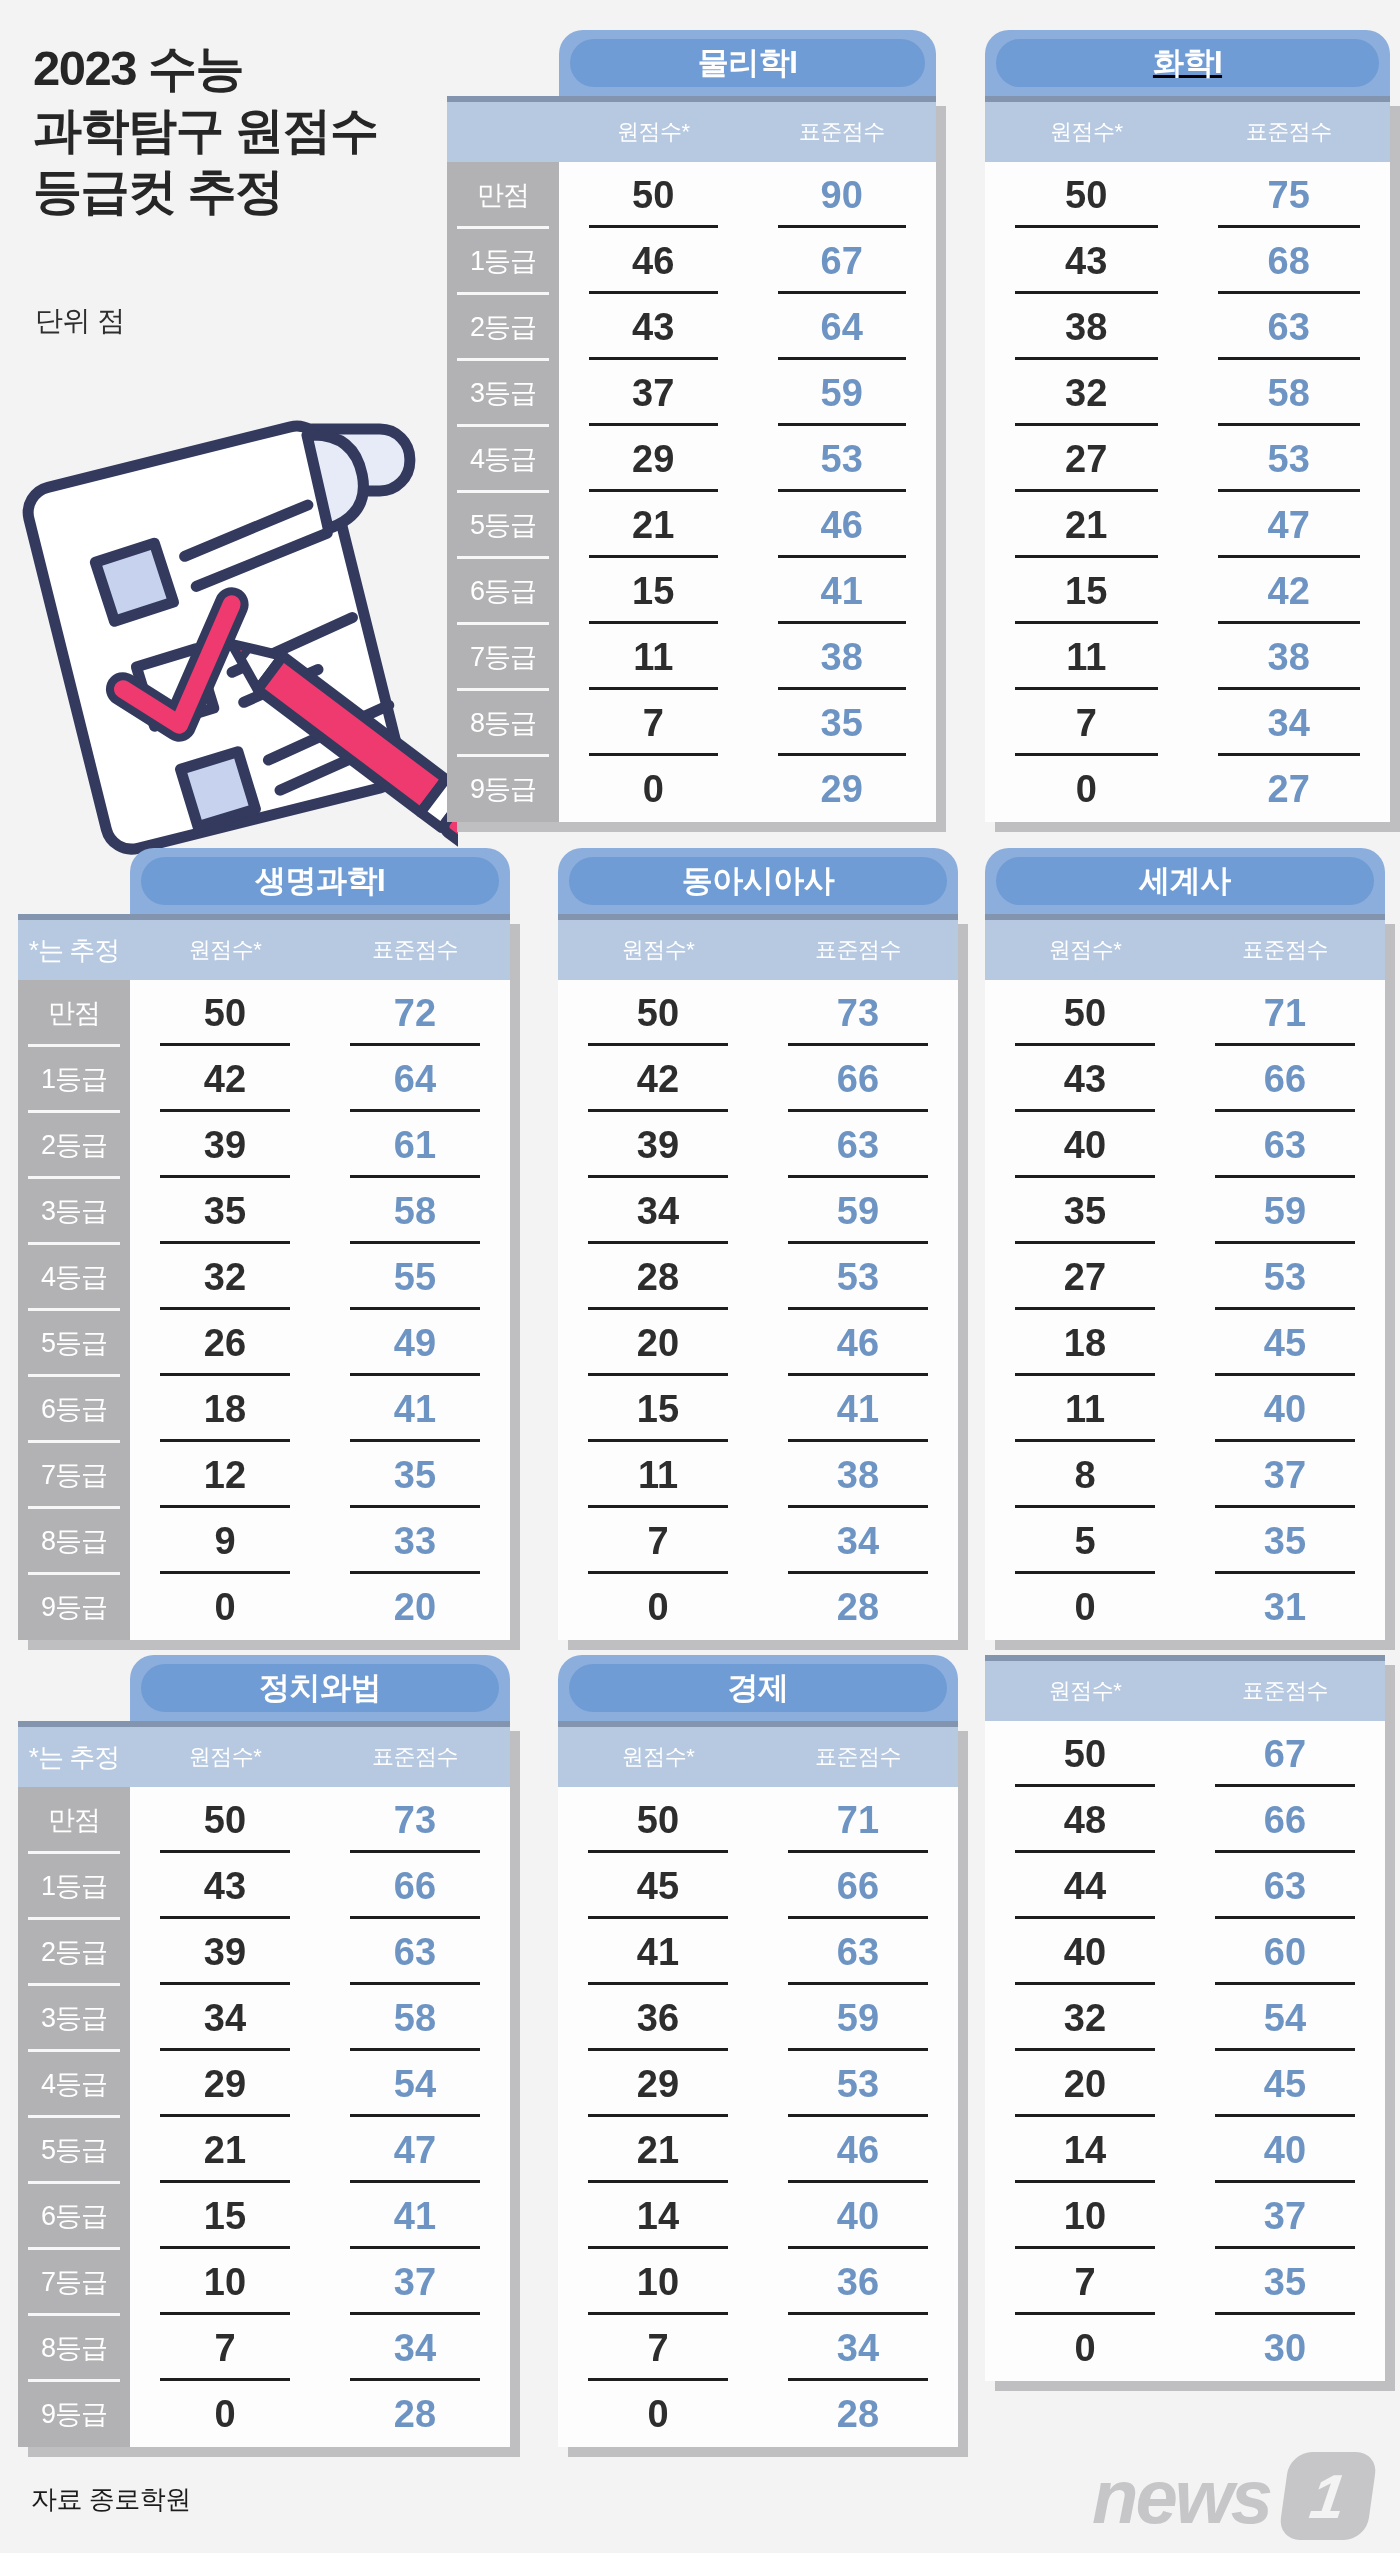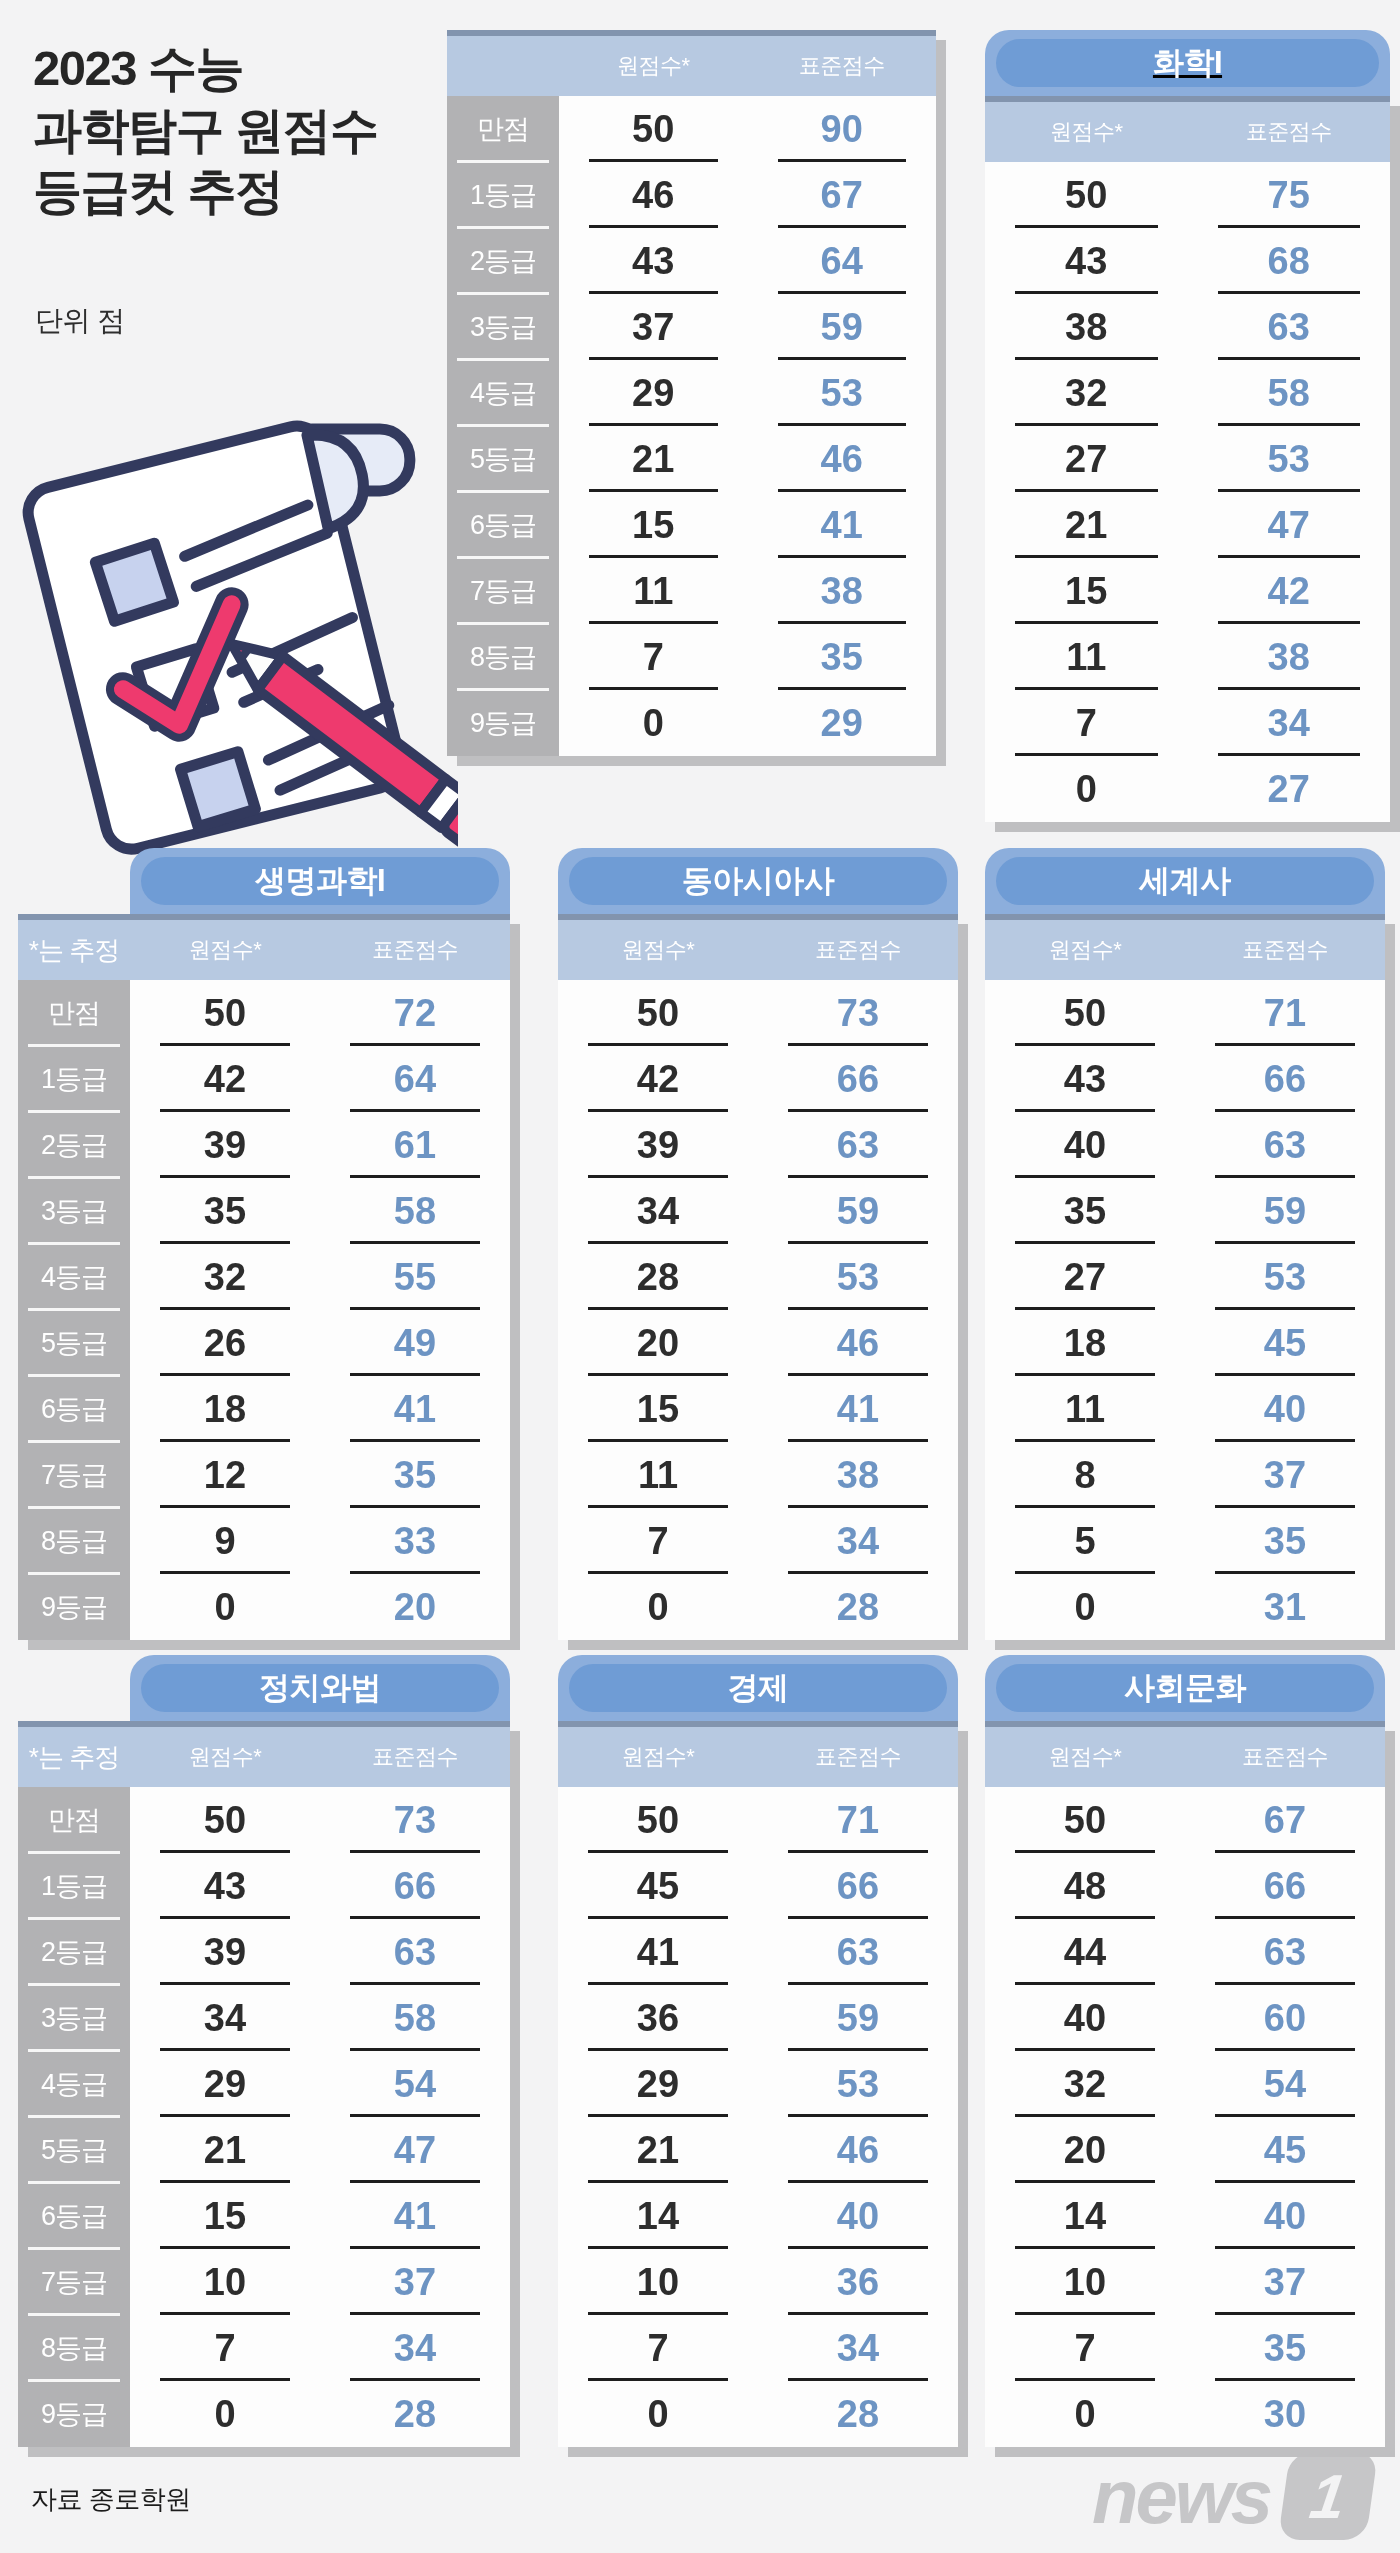--- a/index.html
+++ b/index.html
@@ -102,20 +102,26 @@
     <polygon points="0,0 16,-7 16,7" fill="#ee3a6e" stroke="#333a5e" stroke-width="8"></polygon>
     <rect x="48" y="-21" width="204" height="42" fill="#ee3a6e" stroke="#333a5e" stroke-width="10"></rect>
     <rect x="252" y="-21" width="26" height="42" fill="#ffffff" stroke="#333a5e" stroke-width="10"></rect>
     <rect x="278" y="-21" width="44" height="42" rx="8" fill="#ee3a6e" stroke="#333a5e" stroke-width="10"></rect>
   </g>
 </svg>
 
 <div id="sections">
     <div class="section" style="left: 447px; top: 30px;">
       <div class="panel">
+        <div class="pillrow">
+          <div class="pill-spacer"></div>
+          <div class="pill-outer" style="width: 377px;">
+            <div class="pill">물리학I</div>
+          </div>
+        </div>
         <div class="sheet">
           <div class="band">
             <div class="band-label"></div>
             <div class="band-cols" style="width: 377px;">
               <div class="band-col">원점수*</div>
               <div class="band-col">표준점수</div>
             </div>
           </div>
           <div class="tablebody">
             <div class="labelcol">
@@ -555,25 +561,20 @@
               </div>
               <div class="trow">
                 <div class="cell raw">0</div>
                 <div class="cell std">28</div>
               </div>
             </div>
           </div>
         </div>
       </div>
       <div class="panel" style="margin-left: 27px;">
-        <div class="pillrow">
-          <div class="pill-outer" style="width: 400px;">
-            <div class="pill">사회문화</div>
-          </div>
-        </div>
         <div class="sheet">
           <div class="band">
             <div class="band-cols" style="width: 400px;">
               <div class="band-col">원점수*</div>
               <div class="band-col">표준점수</div>
             </div>
           </div>
           <div class="tablebody">
             <div class="tb" style="width: 400px;">
               <div class="trow">

